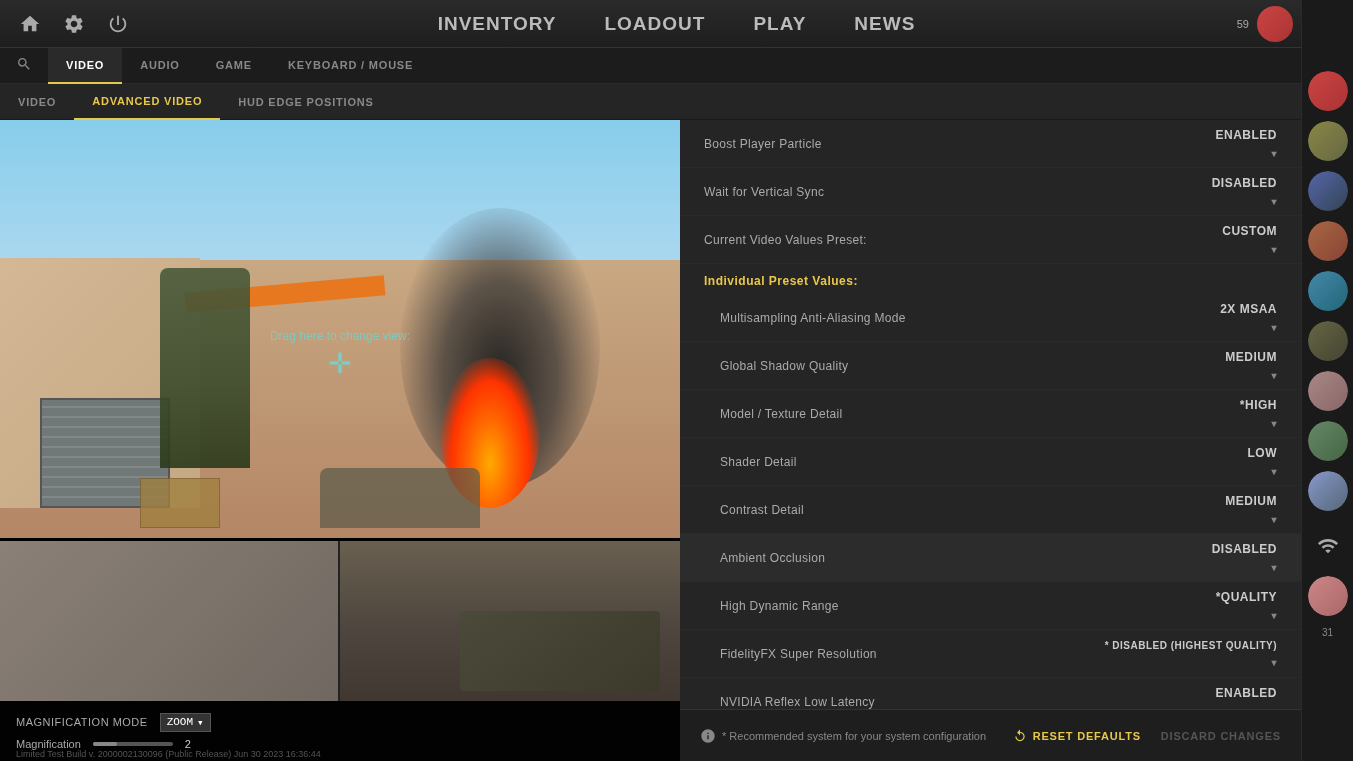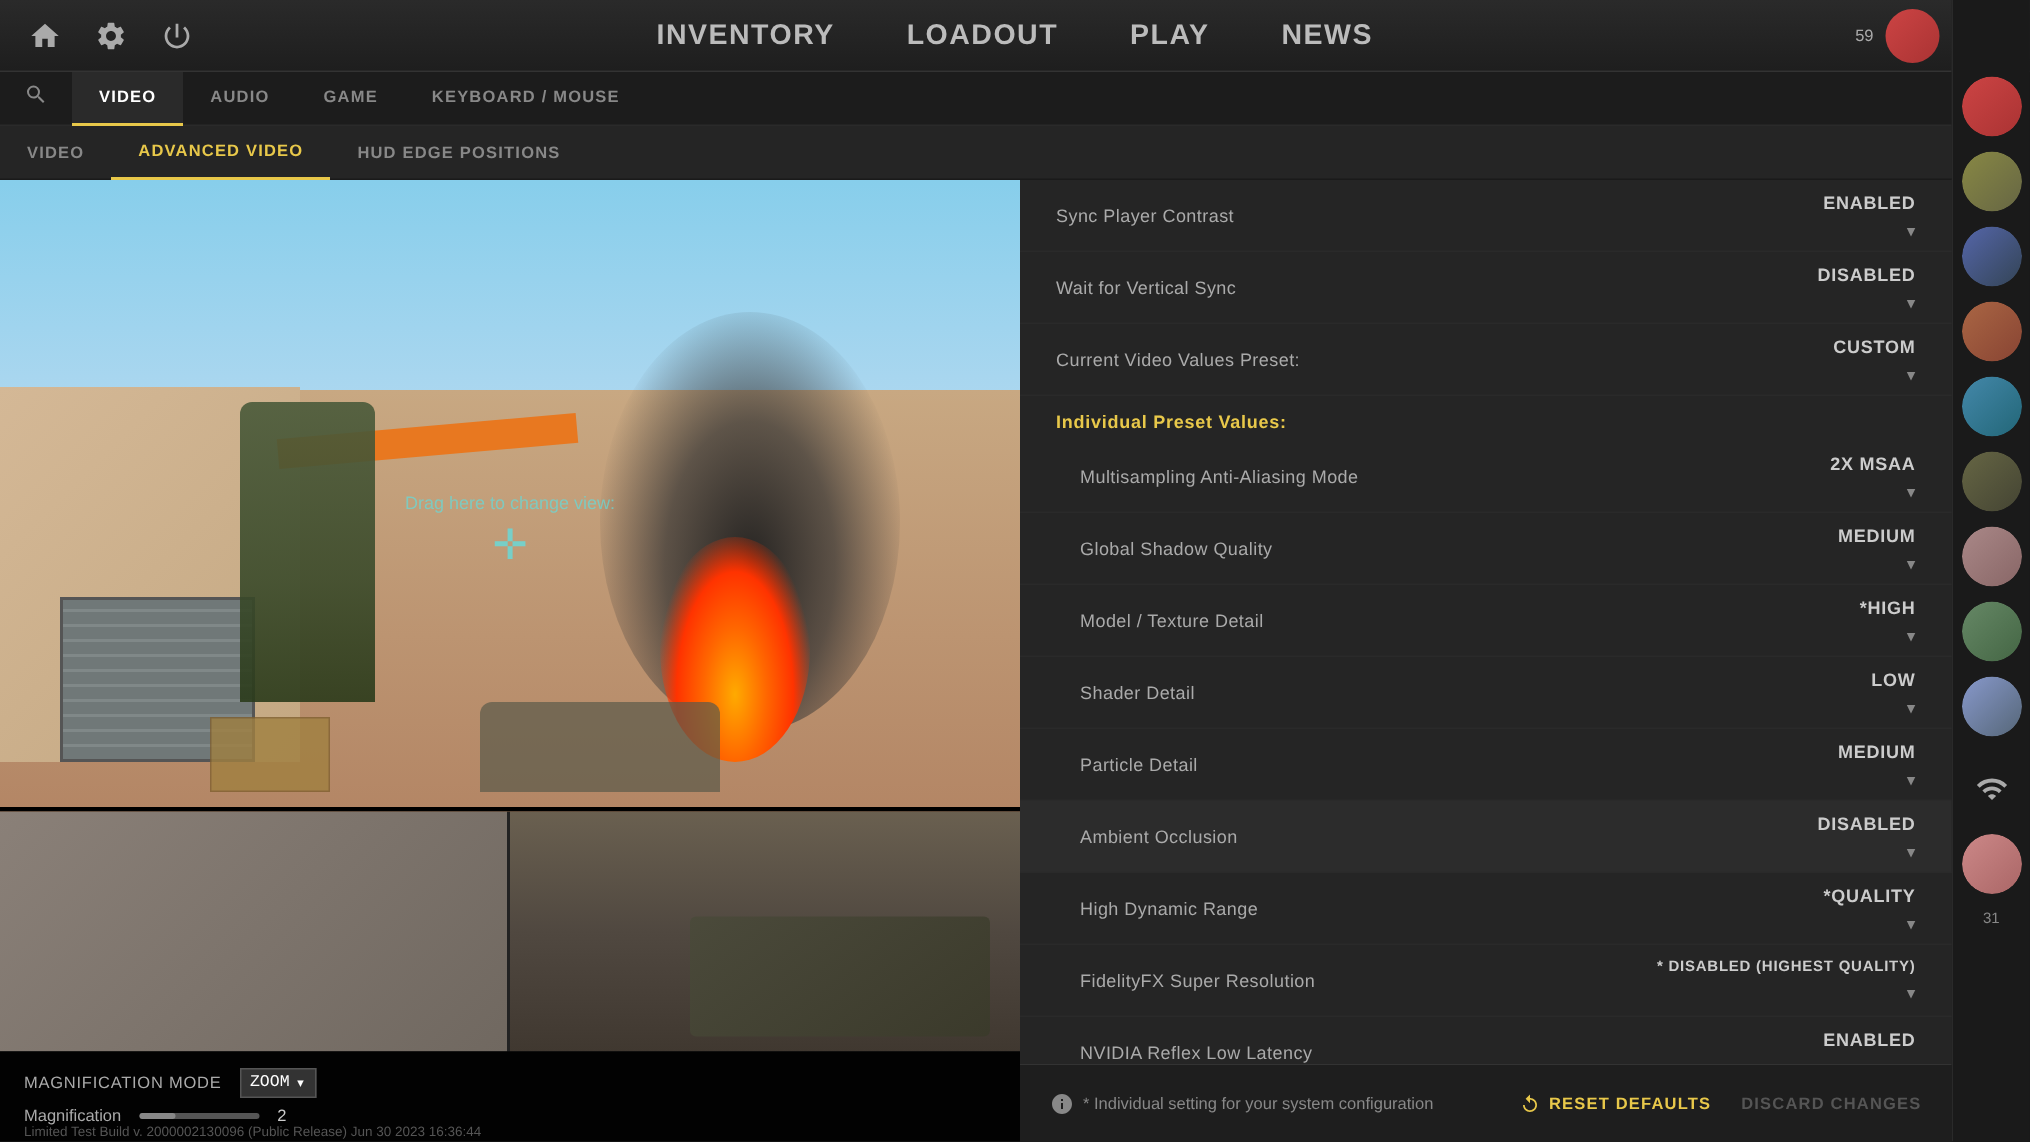--- a/index.html
+++ b/index.html
@@ -76,21 +76,21 @@
       right: 0;
       top: 0;
       width: 52px;
       height: 100%;
       background: #1a1a1a;
       border-left: 1px solid #2a2a2a;
       display: flex;
       flex-direction: column;
       align-items: center;
       gap: 4px;
-      padding-top: 48px;
+      padding-top: 68px;
       z-index: 10;
     }
     .sidebar-avatar {
       width: 40px; height: 40px;
       border-radius: 50%;
       margin: 3px 0;
       overflow: hidden;
       cursor: pointer;
     }
     .sidebar-avatar-circle {
@@ -469,21 +469,21 @@
     <div style="position: sticky; top: 0; left: 0; right: 0; height: 72px; background: #252525; z-index: 5; border-bottom: 1px solid #1a1a1a;">
       <div style="height: 36px; background: #1c1c1c; display: flex; align-items: center; border-bottom: 1px solid #2a2a2a; padding-left: 8px;">
         
       </div>
       <div style="height: 36px; background: #252525; display: flex; align-items: center; border-bottom: 1px solid #1a1a1a;">
         
       </div>
     </div>
 
     <div class="settings-row">
-      <span class="settings-row-label">Sync Player Contrast</span>
+      <span class="settings-row-label">Boost Player Particle</span>
       <div class="settings-row-value">
         <span>ENABLED</span>
         <span class="chevron">▾</span>
       </div>
     </div>
 
     <div class="settings-row">
       <span class="settings-row-label">Wait for Vertical Sync</span>
       <div class="settings-row-value">
         <span>DISABLED</span>
@@ -527,21 +527,21 @@
 
     <div class="settings-sub-row">
       <span class="settings-row-label">Shader Detail</span>
       <div class="settings-row-value">
         <span>LOW</span>
         <span class="chevron">▾</span>
       </div>
     </div>
 
     <div class="settings-sub-row">
-      <span class="settings-row-label">Particle Detail</span>
+      <span class="settings-row-label">Contrast Detail</span>
       <div class="settings-row-value">
         <span>MEDIUM</span>
         <span class="chevron">▾</span>
       </div>
     </div>
 
     <div class="settings-sub-row" style="background: #2c2c2c;">
       <span class="settings-row-label">Ambient Occlusion</span>
       <div class="settings-row-value">
         <span>DISABLED</span>
@@ -571,21 +571,21 @@
         <span>ENABLED</span>
         <span class="chevron">▾</span>
       </div>
     </div>
 
     <div style="position: fixed; bottom: 0; left: 680px; right: 52px; height: 52px; background: #1e1e1e; border-top: 1px solid #333; display: flex; align-items: center; padding: 0 20px; gap: 20px; z-index: 20;">
       <div class="recommended-note">
         <svg width="16" height="16" viewBox="0 0 24 24" fill="#888">
           <path d="M12 2C6.48 2 2 6.48 2 12s4.48 10 10 10 10-4.48 10-10S17.52 2 12 2zm1 15h-2v-6h2v6zm0-8h-2V7h2v2z"></path>
         </svg>
-        <span>* Individual setting for your system configuration</span>
+        <span>* Recommended system for your system configuration</span>
       </div>
       <div class="reset-btn">
         <svg width="14" height="14" viewBox="0 0 24 24" fill="#e8c84a">
           <path d="M12 5V1L7 6l5 5V7c3.31 0 6 2.69 6 6s-2.69 6-6 6-6-2.69-6-6H4c0 4.42 3.58 8 8 8s8-3.58 8-8-3.58-8-8-8z"></path>
         </svg>
         <span>RESET DEFAULTS</span>
       </div>
       <div class="discard-btn">
         <span>DISCARD CHANGES</span>
       </div>

